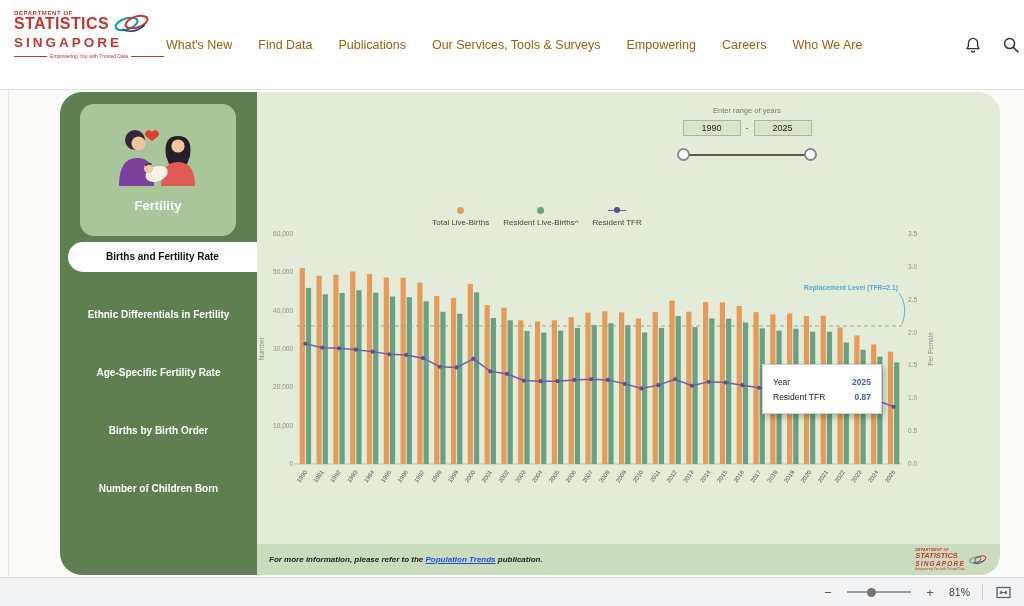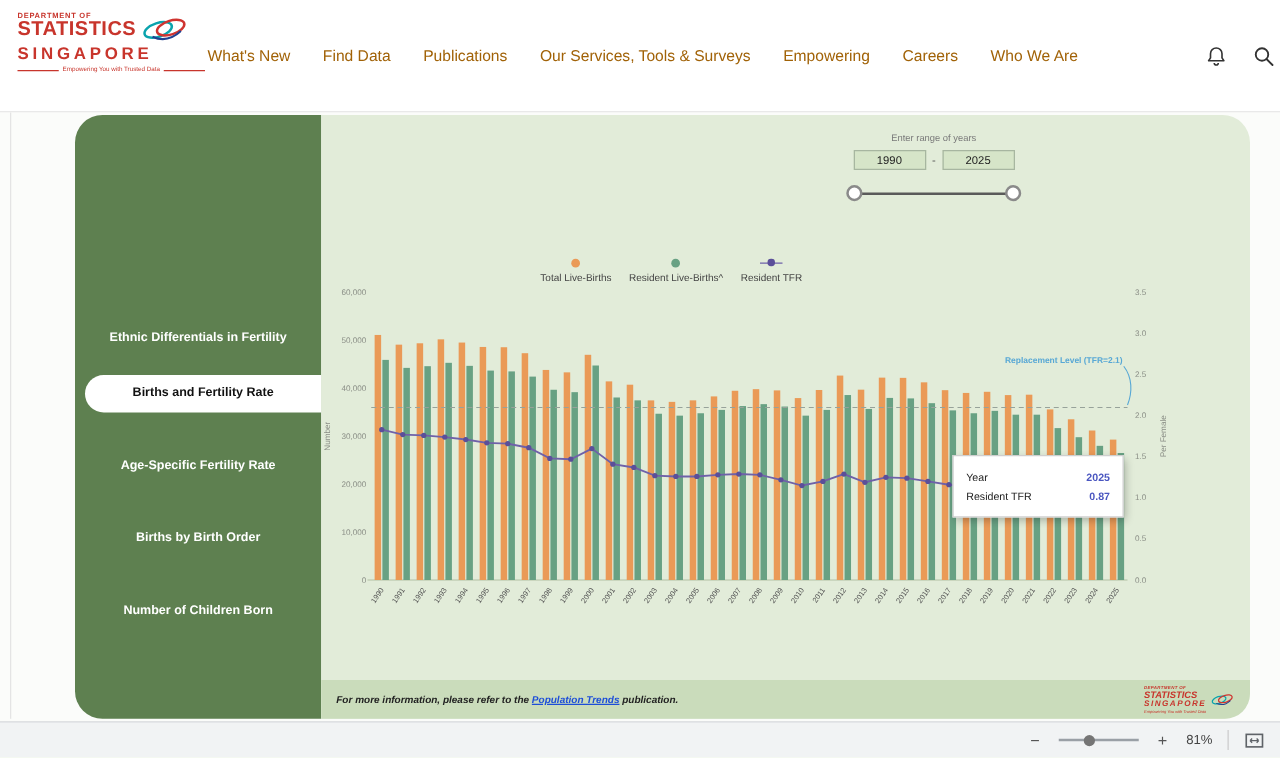--- a/index.html
+++ b/index.html
@@ -54,21 +54,21 @@
 
   .legend { position:absolute; top:114px; left:0; width:560px; display:flex; justify-content:center; align-items:center; gap:14px; }
   .legend-item { display:flex; align-items:center; gap:4px; font-size:8px; color:#444; cursor:pointer;flex-direction:column; }
   .legend-item .dot { width:7px; height:7px; border-radius:50%; display:inline-block; }
   .line-marker { position:relative; width:18px; height:8px; display:inline-block; }
   .lm-line { position:absolute; top:3.5px; left:0; right:0; height:1.6px; }
   .lm-dot { position:absolute; top:1.2px; left:6.2px; width:5.6px; height:5.6px; border-radius:50%; }
 
   .chart-wrap { position:absolute; top:134px; left:0; width:700px; height:290px; }
 
-  .tooltip { position:absolute; left:505px; top:272px; width:137px; background:#fff; border:1px solid #cfcfcf; box-shadow:2px 3px 7px rgba(0,0,0,.28); padding:9px 10px; z-index:5; }
+  .tooltip { position:absolute; left:505px; top:272px; width:120px; background:#fff; border:1px solid #cfcfcf; box-shadow:2px 3px 7px rgba(0,0,0,.28); padding:9px 10px; z-index:5; }
   .tt-row { display:flex; justify-content:space-between; gap:10px; font-size:8.5px; padding:2.5px 0; }
   .tt-label { color:#1c1c1c; }
   .tt-value { color:#4a56c0; font-weight:600; text-align:right; }
 
   .footnotes { position:absolute; left:14px; top:422px; }
   .footnote { font-size:7.5px; font-weight:700; color:#1c1c1c; margin-bottom:4px; }
 
   .panel-footer { position:absolute; left:0; right:0; bottom:0; height:31px; background:#cadcbb; border-radius:0 0 20px 0; display:flex; align-items:center; justify-content:space-between; padding:0 12px;font-style:italic; }
   .footer-text { font-size:8px; font-weight:600; color:#222; }
   .footer-link { color:#1d4ed8; text-decoration:underline; cursor:pointer; }
@@ -135,23 +135,40 @@
       <svg class="hicon" viewBox="0 0 18 18">
         <circle cx="7.6" cy="7.6" r="5" fill="none" stroke="#333" stroke-width="1.5"></circle>
         <line x1="11.4" y1="11.4" x2="16" y2="16" stroke="#333" stroke-width="1.5" stroke-linecap="round"></line>
       </svg>
     </div>
   </header>
 
   <div class="content">
 
     <aside class="sidebar">
+      <div class="side-card">
+        <svg class="family-illustration" viewBox="0 0 104 70">
+          <path d="M46 12 c-2.4-3.2-7-1.4-7 1.8 0 2.6 3.4 4.4 7 7.2 3.6-2.8 7-4.6 7-7.2 0-3.2-4.6-5-7-1.8 z" fill="#e23b30"></path>
+          <circle cx="29" cy="20" r="10" fill="#32283c"></circle>
+          <circle cx="32.5" cy="23.5" r="7" fill="#f2c59e"></circle>
+          <path d="M13 66 q0-28 18-28 q17 0 17 21 l0 7 z" fill="#7b3f9d"></path>
+          <path d="M60 36 q-3-20 12-20 q15 0 12 20 l-3 8 h-18 z" fill="#241f2b"></path>
+          <circle cx="72" cy="26" r="6.6" fill="#f2c59e"></circle>
+          <path d="M55 66 q0-24 17-24 q17 0 17 24 z" fill="#df5a52"></path>
+          <g transform="rotate(-18 50 52)">
+            <ellipse cx="50" cy="54" rx="11.5" ry="7.5" fill="#f7f2e6"></ellipse>
+          </g>
+          <circle cx="42.5" cy="48.5" r="4.6" fill="#f2c59e"></circle>
+          <path d="M39.4 45.8 a4.6 4.6 0 0 1 6.2 -1.2" stroke="#32283c" fill="none" stroke-width="1.6"></path>
+        </svg>
+        <div class="side-title">Fertility</div>
+      </div>
       <div class="side-menu" id="side-menu">
+          <div class="menu-item selected">Births and Fertility Rate</div>
           <div class="menu-item">Ethnic Differentials in Fertility</div>
-          <div class="menu-item selected">Births and Fertility Rate</div>
           <div class="menu-item">Age-Specific Fertility Rate</div>
           <div class="menu-item">Births by Birth Order</div>
           <div class="menu-item">Number of Children Born</div>
         </div>
     </aside>
 
     <section class="panel">
 
       <div class="range-ctl">
         <div class="range-label">Enter range of years</div>

